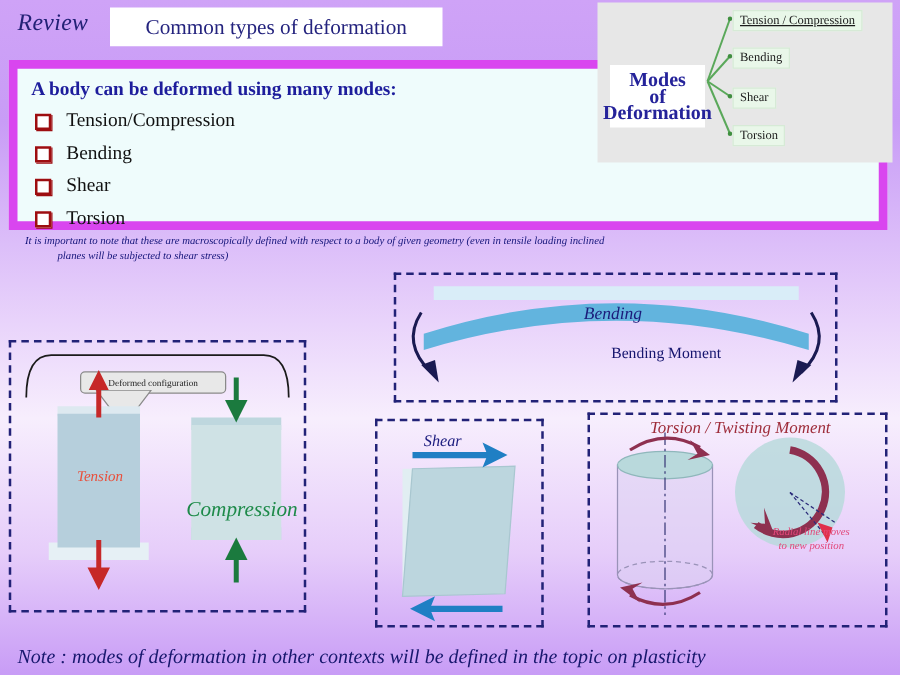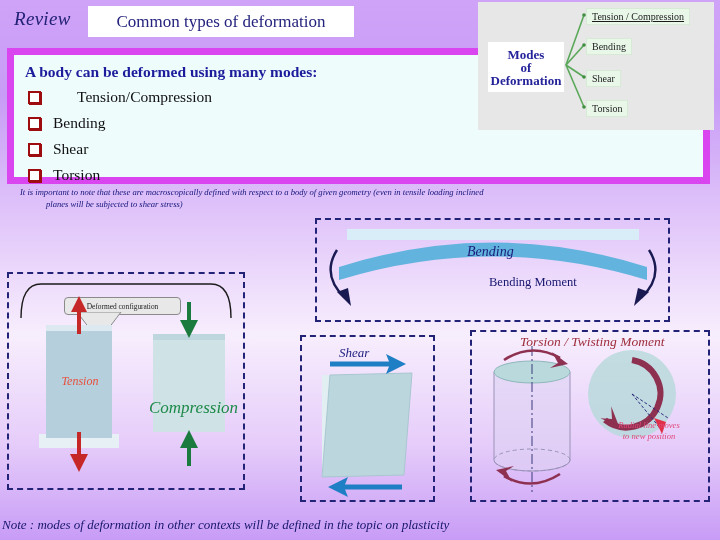--- a/index.html
+++ b/index.html
@@ -29,42 +29,42 @@
   }
   #lead-line{
     position:absolute;left:11px;top:8px;font-weight:bold;font-size:15.5px;color:#1d1d9c;
   }
   .bullet-row{position:absolute;left:14px;font-size:15.5px;color:#111;display:flex;align-items:center;}
   .bullet-row .bsq{
     display:inline-block;width:9px;height:9px;border:2.2px solid #9d0d10;background:#fff;
     margin-right:12px;box-shadow:1px 1px 0 #9d0d10;
   }
   .bullet-row .btxt{font-size:15.5px;color:#111;}
-  #bullet-0{top:33px;gap:24px;}
+  #bullet-0{top:33px;}
   #bullet-1{top:59px;}
   #bullet-2{top:85px;}
   #bullet-3{top:111px;}
 
   
   #macro-note{
     position:absolute;left:20px;top:186px;width:660px;
     font-style:italic;font-size:8.6px;line-height:12px;color:#14147a;
     font-family:"Liberation Serif", serif;
   }
   #macro-note .ind{display:block;padding-left:26px;}
 
   
   #modes-figure{
     position:absolute;left:478px;top:2px;width:236px;height:128px;
     background:#e7e7e7;overflow:hidden;
   }
   #modes-box{
-    position:absolute;left:10px;top:40px;width:76px;height:50px;background:#ffffff;
+    position:absolute;left:10px;top:50px;width:76px;height:50px;background:#ffffff;
     display:flex;flex-direction:column;align-items:center;justify-content:center;
-    color:#25239a;font-size:13px;font-weight:bold;line-height:13px;text-align:center;
+    color:#25239a;font-size:16px;font-weight:bold;line-height:13px;text-align:center;
   }
   .mode-leaf{
     position:absolute;background:#e9f7e9;color:#1b1b1b;font-size:10px;
     padding:2px 5px;white-space:nowrap;border:1px solid #d6ead6;
   }
   #mode-leaf-0{left:108px;top:6px;text-decoration:underline;}
   #mode-leaf-1{left:108px;top:36px;}
   #mode-leaf-2{left:108px;top:68px;}
   #mode-leaf-3{left:108px;top:98px;}
   #modes-lines{position:absolute;left:0;top:0;width:236px;height:128px;}
@@ -107,21 +107,21 @@
 
   
   #torsion-panel{left:470px;top:330px;width:240px;height:172px;}
   #torsion-title{position:absolute;left:48px;top:2px;font-style:italic;font-size:13.5px;color:#9e2c3a;white-space:nowrap;}
   #torsion-svg{position:absolute;left:0;top:0;width:236px;height:168px;}
   #radial-note{position:absolute;left:122px;top:88px;width:110px;text-align:center;
     font-style:italic;font-size:8.6px;line-height:11px;color:#e2487a;}
 
   
   #bottom-note{
-    position:absolute;left:2px;top:517px;font-style:italic;font-size:13px;color:#17176d;
+    position:absolute;left:14px;top:517px;font-style:italic;font-size:16px;color:#17176d;
   }
 </style>
 </head>
 <body>
 
 <div class="slide">
 
   <div id="review-label">Review</div>
   <div id="title-box">
     <span>Common types of deformation</span>

